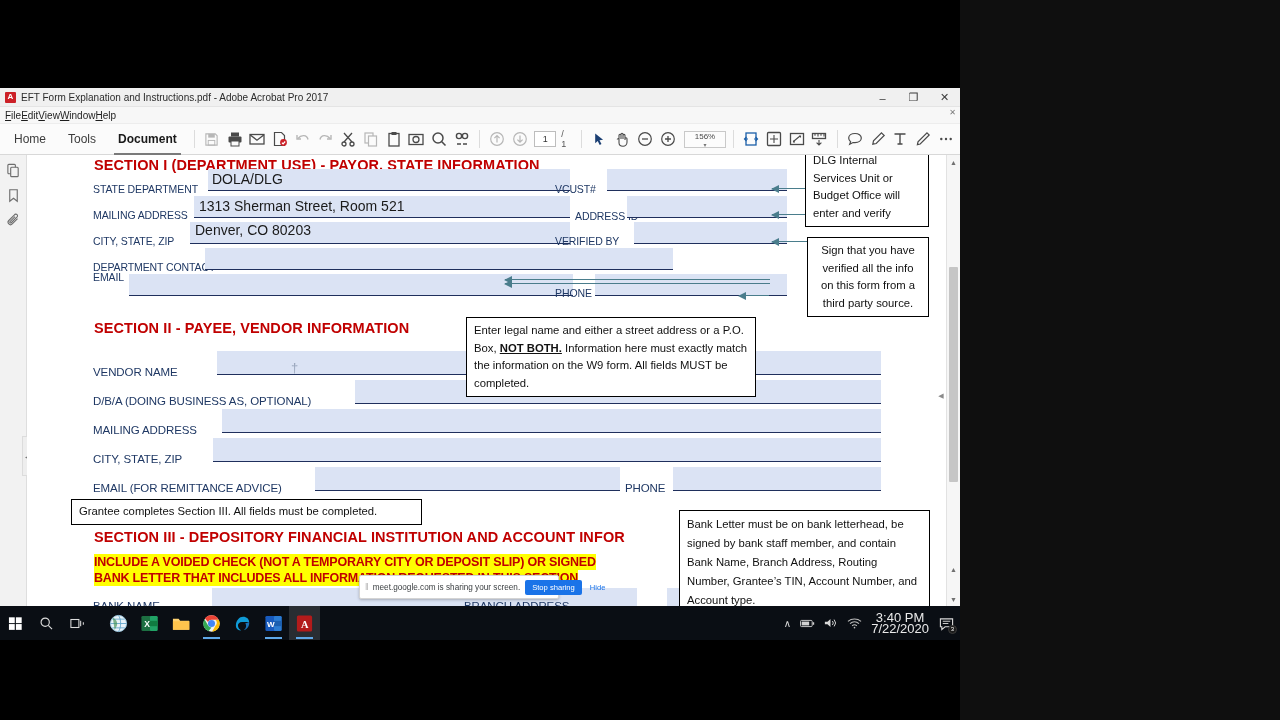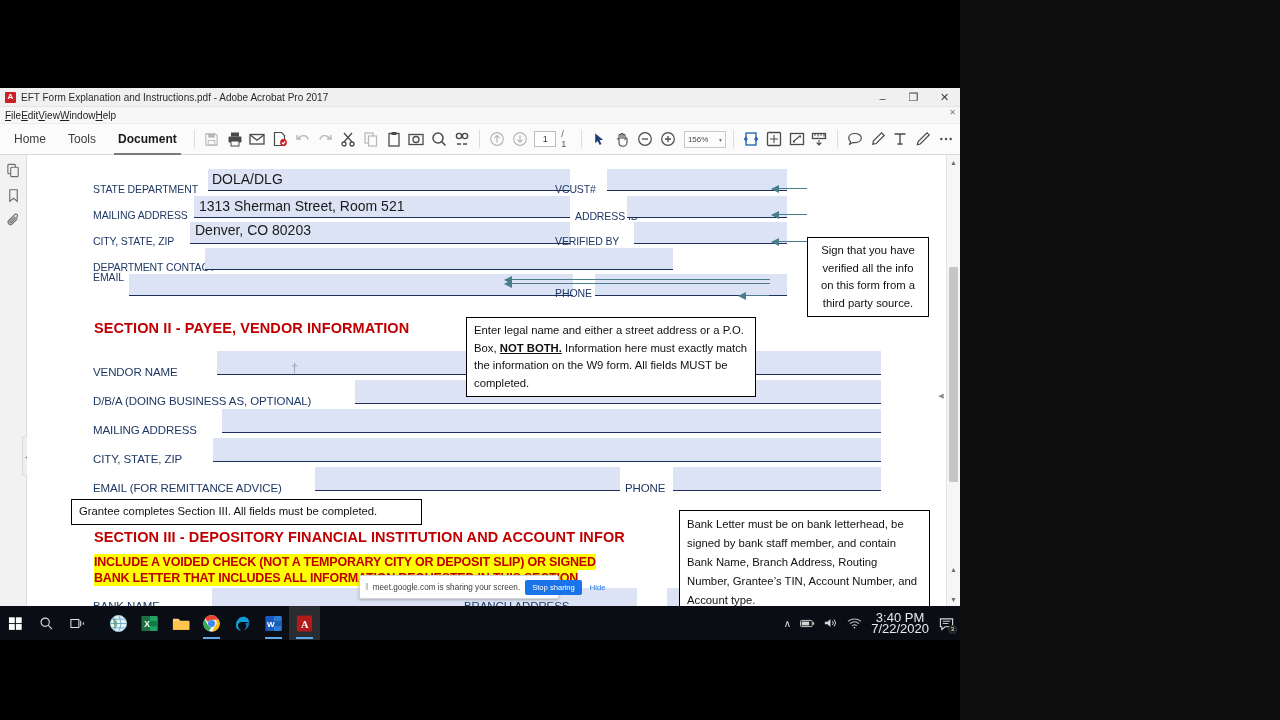--- a/index.html
+++ b/index.html
@@ -81,21 +81,21 @@
   .tbicon.disabled { opacity: .38; }
   .pagebox {
     width: 24px; height: 16px; border: 1px solid #bdbdbd; background: #fff;
     font-size: 9px; color: #333; display:flex; align-items:center; justify-content:center;
     margin-left: 2px;
   }
   .pagetotal { font-size: 9px; color: #555; margin: 0 4px 0 3px; }
   .zoombox {
     width: 46px; height: 17px; border: 1px solid #c9c9c9; background: #fcfcfc;
     display: flex; align-items: center; justify-content: space-between;
-    padding: 0 3px; margin-left: 4px;
+    padding: 0 3px; margin-left: 4px; flex-direction: column;
   }
   .zoombox .zv { font-size: 8px; color: #4a4a4a; }
   .zoombox .zc { font-size: 6px; color: #777; }
 
   
   .acro-body { flex: 1 1 auto; display: flex; min-height: 0; position: relative; }
   .leftrail {
     width: 27px; background: #f2f2f2; border-right: 1px solid #dedede;
     display: flex; flex-direction: column; align-items: center; padding-top: 7px; gap: 9px;
   }
@@ -456,20 +456,21 @@
           <svg width="15" height="15" viewBox="0 0 16 16">
               <path d="M12.3 6.1l-5.6 5.6a2.6 2.6 0 11-3.7-3.7l6-6a1.8 1.8 0 112.5 2.5l-5.9 5.9a.9.9 0 11-1.3-1.3l5.3-5.3" fill="none" stroke="currentColor" stroke-width="1.15"></path>
             </svg>
         </div>
       </div>
       <div class="rail-collapse">◂</div>
 
       <div class="pagearea">
         <div class="pdfpage">
 
+          <div class="sec-head" style="left:67px; top:2px;">SECTION I (DEPARTMENT USE) - PAYOR, STATE INFORMATION</div>
 
           <div class="lbl small" style="left:66px; top:28px;">STATE DEPARTMENT</div>
           <div class="fld" style="left:181px; top:14px; width:362px; height:22px;"></div>
           <div class="fval" style="left:185px; top:16px;">DOLA/DLG</div>
 
           <div class="lbl small" style="left:66px; top:54px;">MAILING ADDRESS</div>
           <div class="fld" style="left:167px; top:41px; width:376px; height:22px;"></div>
           <div class="fval" style="left:172px; top:43px;">1313 Sherman Street, Room 521</div>
 
           <div class="lbl small" style="left:66px; top:80px;">CITY, STATE, ZIP</div>
@@ -523,20 +524,21 @@
 
           <div class="sec-head" style="left:67px; top:374px;">SECTION III - DEPOSITORY FINANCIAL INSTITUTION AND ACCOUNT INFOR</div>
           <div class="hl" style="left:67px; top:399px;">INCLUDE A VOIDED CHECK (NOT A TEMPORARY CITY OR DEPOSIT SLIP) OR SIGNED</div>
           <div class="hl" style="left:67px; top:415px;">BANK LETTER THAT INCLUDES ALL INFORMATION REQUESTED IN THIS SECTION</div>
 
           <div class="fld" style="left:185px; top:433px; width:425px; height:22px;"></div>
           <div class="fld" style="left:640px; top:433px; width:214px; height:22px;"></div>
           <div class="lbl" style="left:66px; top:445px;">BANK NAME</div>
           <div class="lbl" style="left:437px; top:445px;">BRANCH ADDRESS</div>
 
+          <div class="callout" style="left:778px; top:-8px; width:124px;">DLG Internal Services Unit or Budget Office will enter and verify</div>
 
           <div class="callout thin" style="left:780px; top:82px; width:122px;" style2="">
             <span style="display:block;text-align:center">Sign that you have verified all the info on this form from a third party source.</span>
           </div>
 
           <div class="callout" style="left:439px; top:162px; width:290px;">
             <span>Enter legal name and either a street address or a P.O. Box, </span><u>NOT BOTH.</u><span> Information here must exactly match the information on the W9 form. All fields MUST be completed.</span>
           </div>
 
           <div class="callout thin" style="left:44px; top:344px; width:351px; padding:3px 7px;">Grantee completes Section III.  All fields must be completed.</div>

